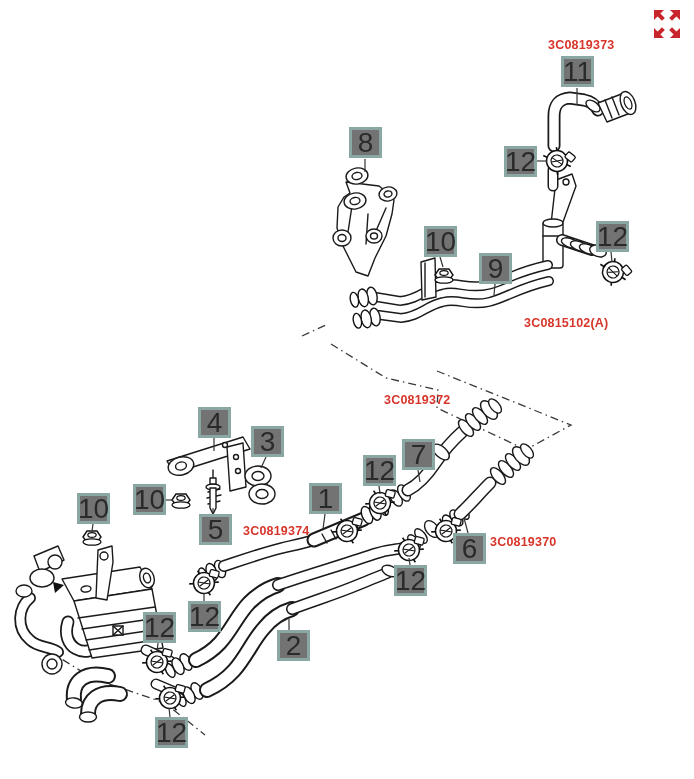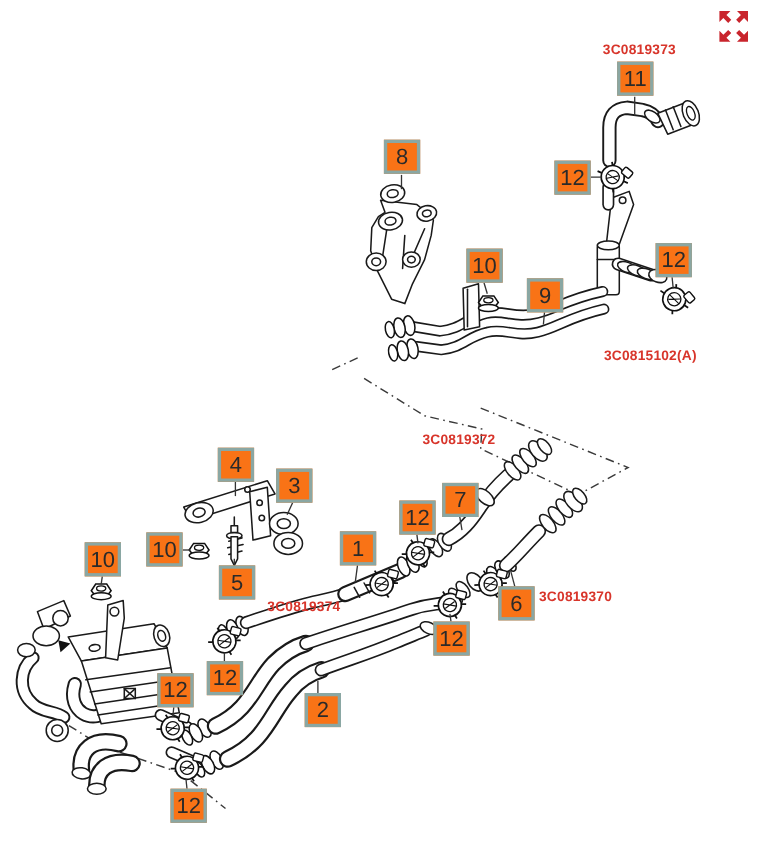--- a/index.html
+++ b/index.html
@@ -1,21 +1,21 @@
 <!DOCTYPE html>
 <html><head>
 <meta charset="utf-8">
 <style>
   html,body{margin:0;padding:0;background:#fff;}
   #stage{position:relative;width:694px;height:779px;background:#fff;overflow:hidden;
          font-family:"Liberation Sans",sans-serif;text-align:center;}
   #art{position:absolute;left:0;top:0;}
   .callout{position:absolute;box-sizing:border-box;width:33px;height:31px;
-           background:#f97316;border:3px solid #8aa7a3;display:flex;align-items:center;
-           justify-content:center;font-size:20px;line-height:1;color:#2a2a2a;
+           background:#737373;border:3px solid #8aa7a3;display:flex;align-items:center;
+           justify-content:center;font-size:28px;line-height:1;color:#2a2a2a;
            font-family:"Liberation Sans",sans-serif;cursor:pointer;z-index:3;}
   .plabel{position:absolute;color:#d8352b;font-size:12.5px;font-weight:600;
           letter-spacing:.2px;white-space:nowrap;z-index:2;
           font-family:"Liberation Sans",sans-serif;}
   #expand{position:absolute;left:646px;top:6px;width:42px;height:36px;cursor:pointer;z-index:4;}
   
   .ln{fill:none;stroke:#1a1a1a;stroke-width:1.4;stroke-linecap:round;stroke-linejoin:round;}
   .fw{fill:#fff;stroke:#1a1a1a;stroke-width:1.4;stroke-linejoin:round;}
   .to{fill:none;stroke:#1a1a1a;stroke-linecap:round;}
   .ti{fill:none;stroke:#fff;stroke-linecap:round;}
@@ -257,23 +257,23 @@
       <path class="ld" d="M468,533 L464,518"></path>
       <path class="ld" d="M410,565 L409,558"></path>
       <path class="ld" d="M204,601 L204,593"></path>
       <path class="ld" d="M158,643 L157,652"></path>
       <path class="ld" d="M289,630 L289,619"></path>
       <path class="ld" d="M170,717 L169,708"></path>
     </g>
   </svg>
 
   <div class="plabel" style="left:548px;top:38px">3C0819373</div>
-  <div class="plabel" style="left:549px;top:316px">3C0815102(A)</div>
+  <div class="plabel" style="left:524px;top:316px">3C0815102(A)</div>
   <div class="plabel" style="left:384px;top:393px">3C0819372</div>
-  <div class="plabel" style="left:243px;top:544px">3C0819374</div>
+  <div class="plabel" style="left:243px;top:524px">3C0819374</div>
   <div class="plabel" style="left:490px;top:535px">3C0819370</div>
 
   <div class="callout" style="left:561px;top:56px">11</div>
   <div class="callout" style="left:504px;top:146px">12</div>
   <div class="callout" style="left:349px;top:127px">8</div>
   <div class="callout" style="left:424px;top:226px">10</div>
   <div class="callout" style="left:479px;top:253px">9</div>
   <div class="callout" style="left:596px;top:221px">12</div>
   <div class="callout" style="left:198px;top:407px">4</div>
   <div class="callout" style="left:251px;top:426px">3</div>

